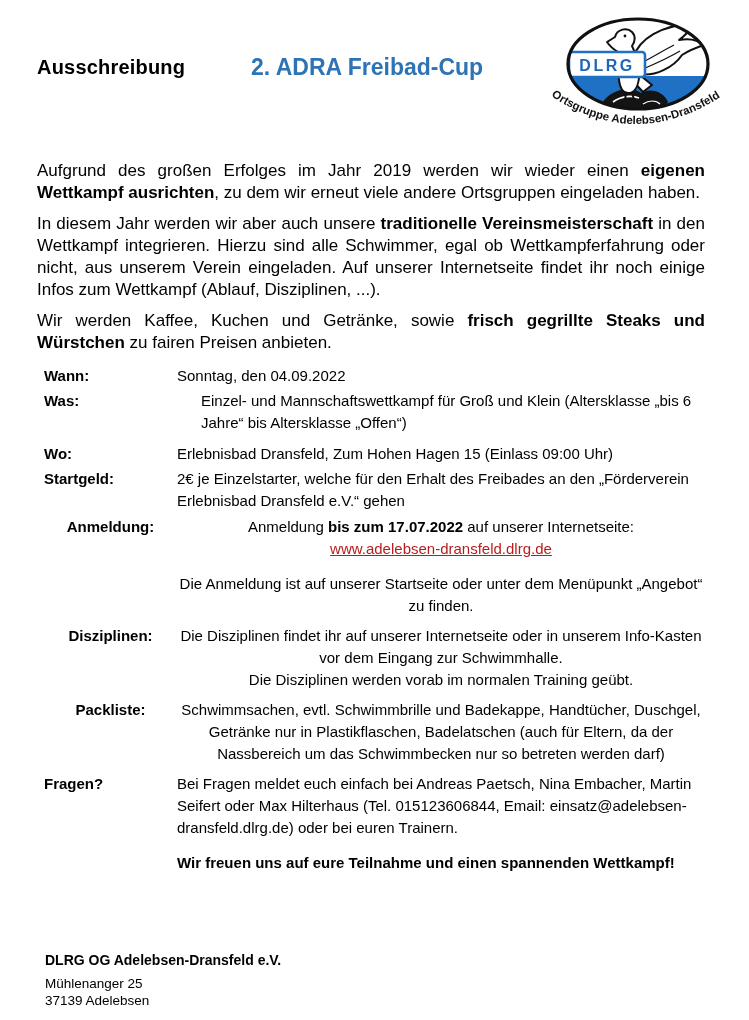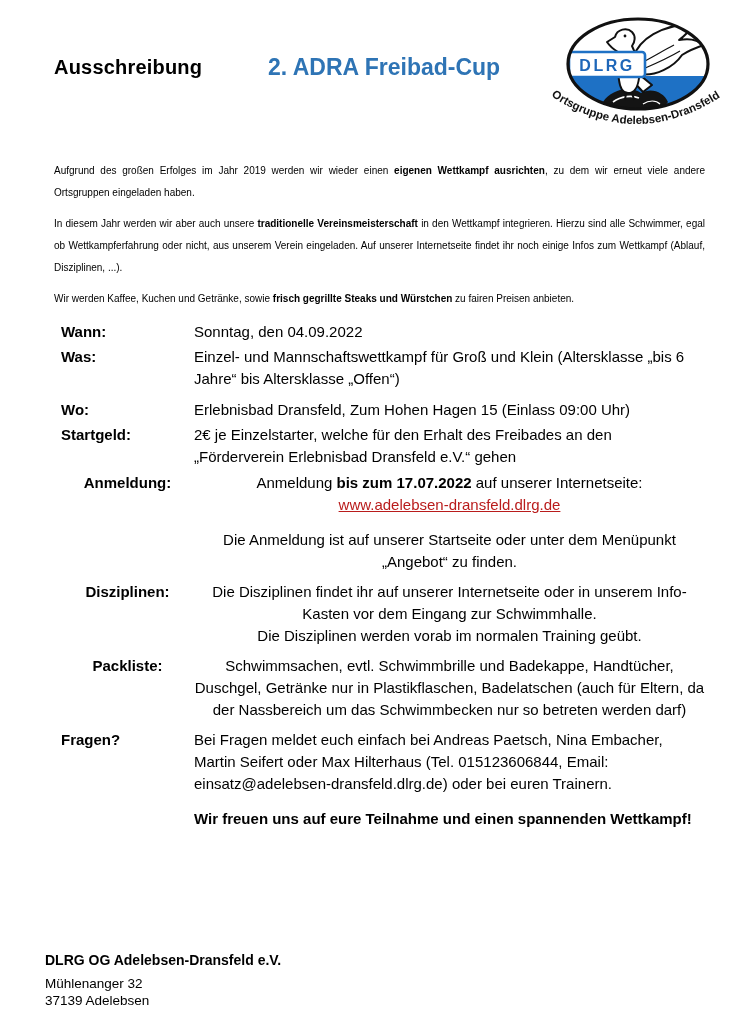--- a/index.html
+++ b/index.html
@@ -7,47 +7,47 @@
   body {
     width: 749px; height: 1020px;
     background: #ffffff;
     font-family: "Liberation Sans", sans-serif;
     color: #000000;
     overflow: hidden;
   }
   .page {
     position: relative;
     width: 749px; height: 1020px;
-    padding: 44px 44px 0 54px;
+    padding: 44px 44px 0 37px;
   }
   
   .header { position: relative; height: 100px; }
   .doc-type {
     position: absolute; left: 0; top: 12px;
     font-size: 20px; font-weight: bold; letter-spacing: 0.2px;
   }
   .titles { position: absolute; left: 214px; top: 10px; }
   .title-1 { font-size: 23px; font-weight: bold; color: #2E74B5; }
   .title-2 { font-size: 20px; font-weight: bold; color: #2E74B5; margin-top: 17px; }
   .logo { position: absolute; top: -30px; right: -26px; width: 184px; height: 126px; text-align: right; }
   .logo svg { display: block; width: 184px; height: 126px; }
   
   .intro { margin-top: 16px; }
   .intro p {
     margin: 0 0 9px 0;
-    font-size: 10px; line-height: 22px;
+    font-size: 17px; line-height: 22px;
     text-align: justify;
   }
   .b { font-weight: bold; }
   
   .details { margin-top: 11px; font-size: 15px; line-height: 22px; }
   .row { display: grid; grid-template-columns: 140px 1fr; }
   .row .label { font-weight: bold; padding-left: 7px; }
   .mb11 { margin-bottom: 3px; }
-  .mb9  { margin-bottom: 9px; }
+  .mb9  { margin-bottom: 9px; gap: 24px; }
   .mb8  { margin-bottom: 8px; text-align: center; }
   .mb3  { margin-bottom: 3px; }
   .mb0  { margin-bottom: 4px; }
   .spacer13 { height: 13px; }
   .value p { margin: 0; }
   .site-link { color: #b91c1c; text-decoration: underline; }
   
   .footer { position: absolute; left: 45px; top: 952px; }
   .footer-org { font-size: 14px; font-weight: bold; }
   .footer-addr { margin-top: 7px; font-size: 13.5px; line-height: 17px; }
@@ -166,18 +166,18 @@
         <div class="spacer13"></div>
         <p class="b">Wir freuen uns auf eure Teilnahme und einen spannenden Wettkampf!</p>
       </div>
     </div>
 
   </div>
 
   <div class="footer">
     <div class="footer-org">DLRG OG Adelebsen-Dransfeld e.V.</div>
     <div class="footer-addr">
-      <div>Mühlenanger 32</div>
+      <div>Mühlenanger 25</div>
       <div>37139 Adelebsen</div>
     </div>
   </div>
 
 </div>
 
 </body></html>

